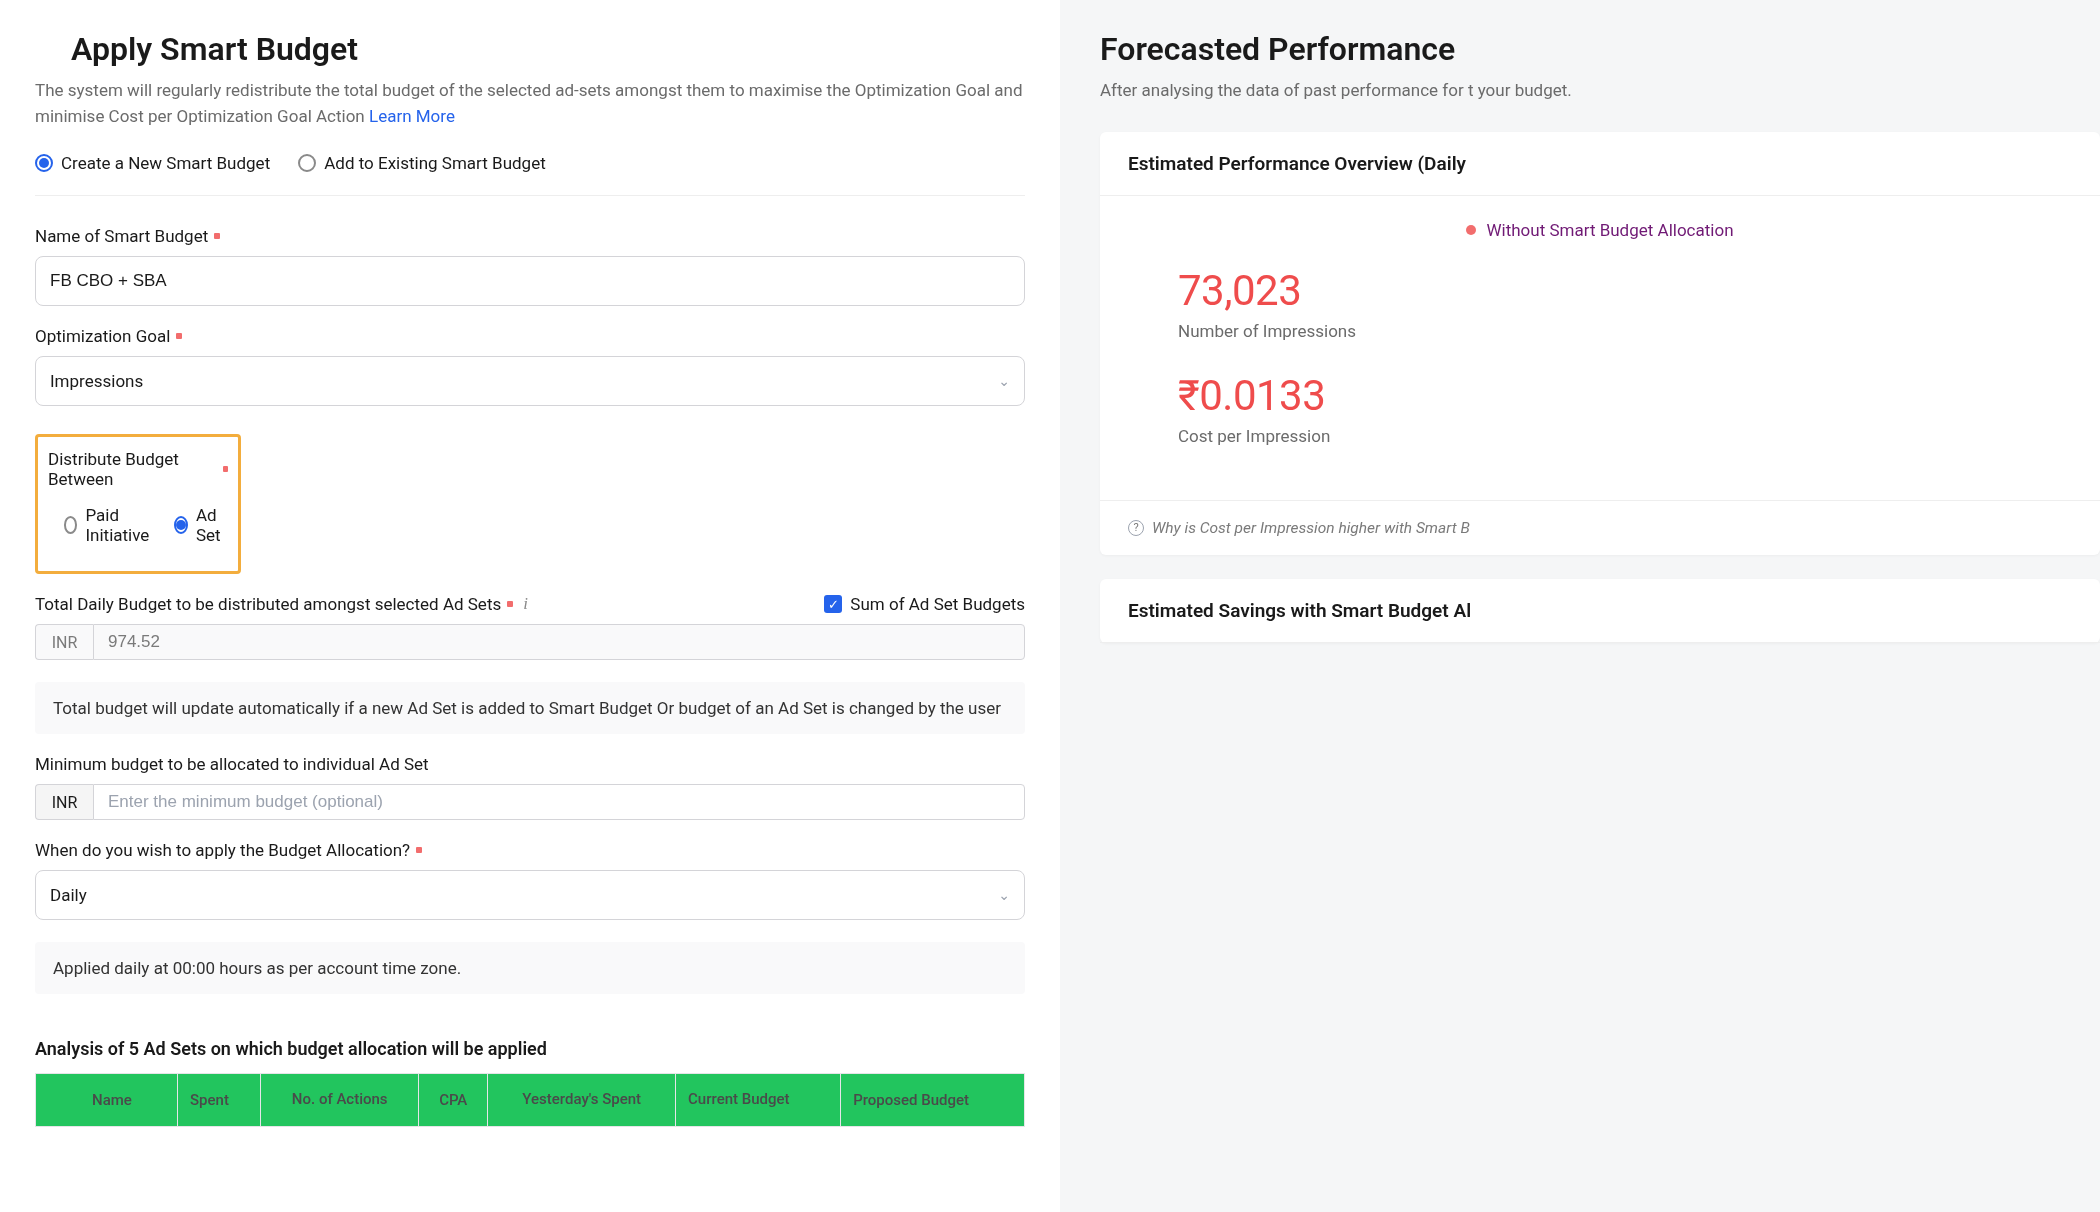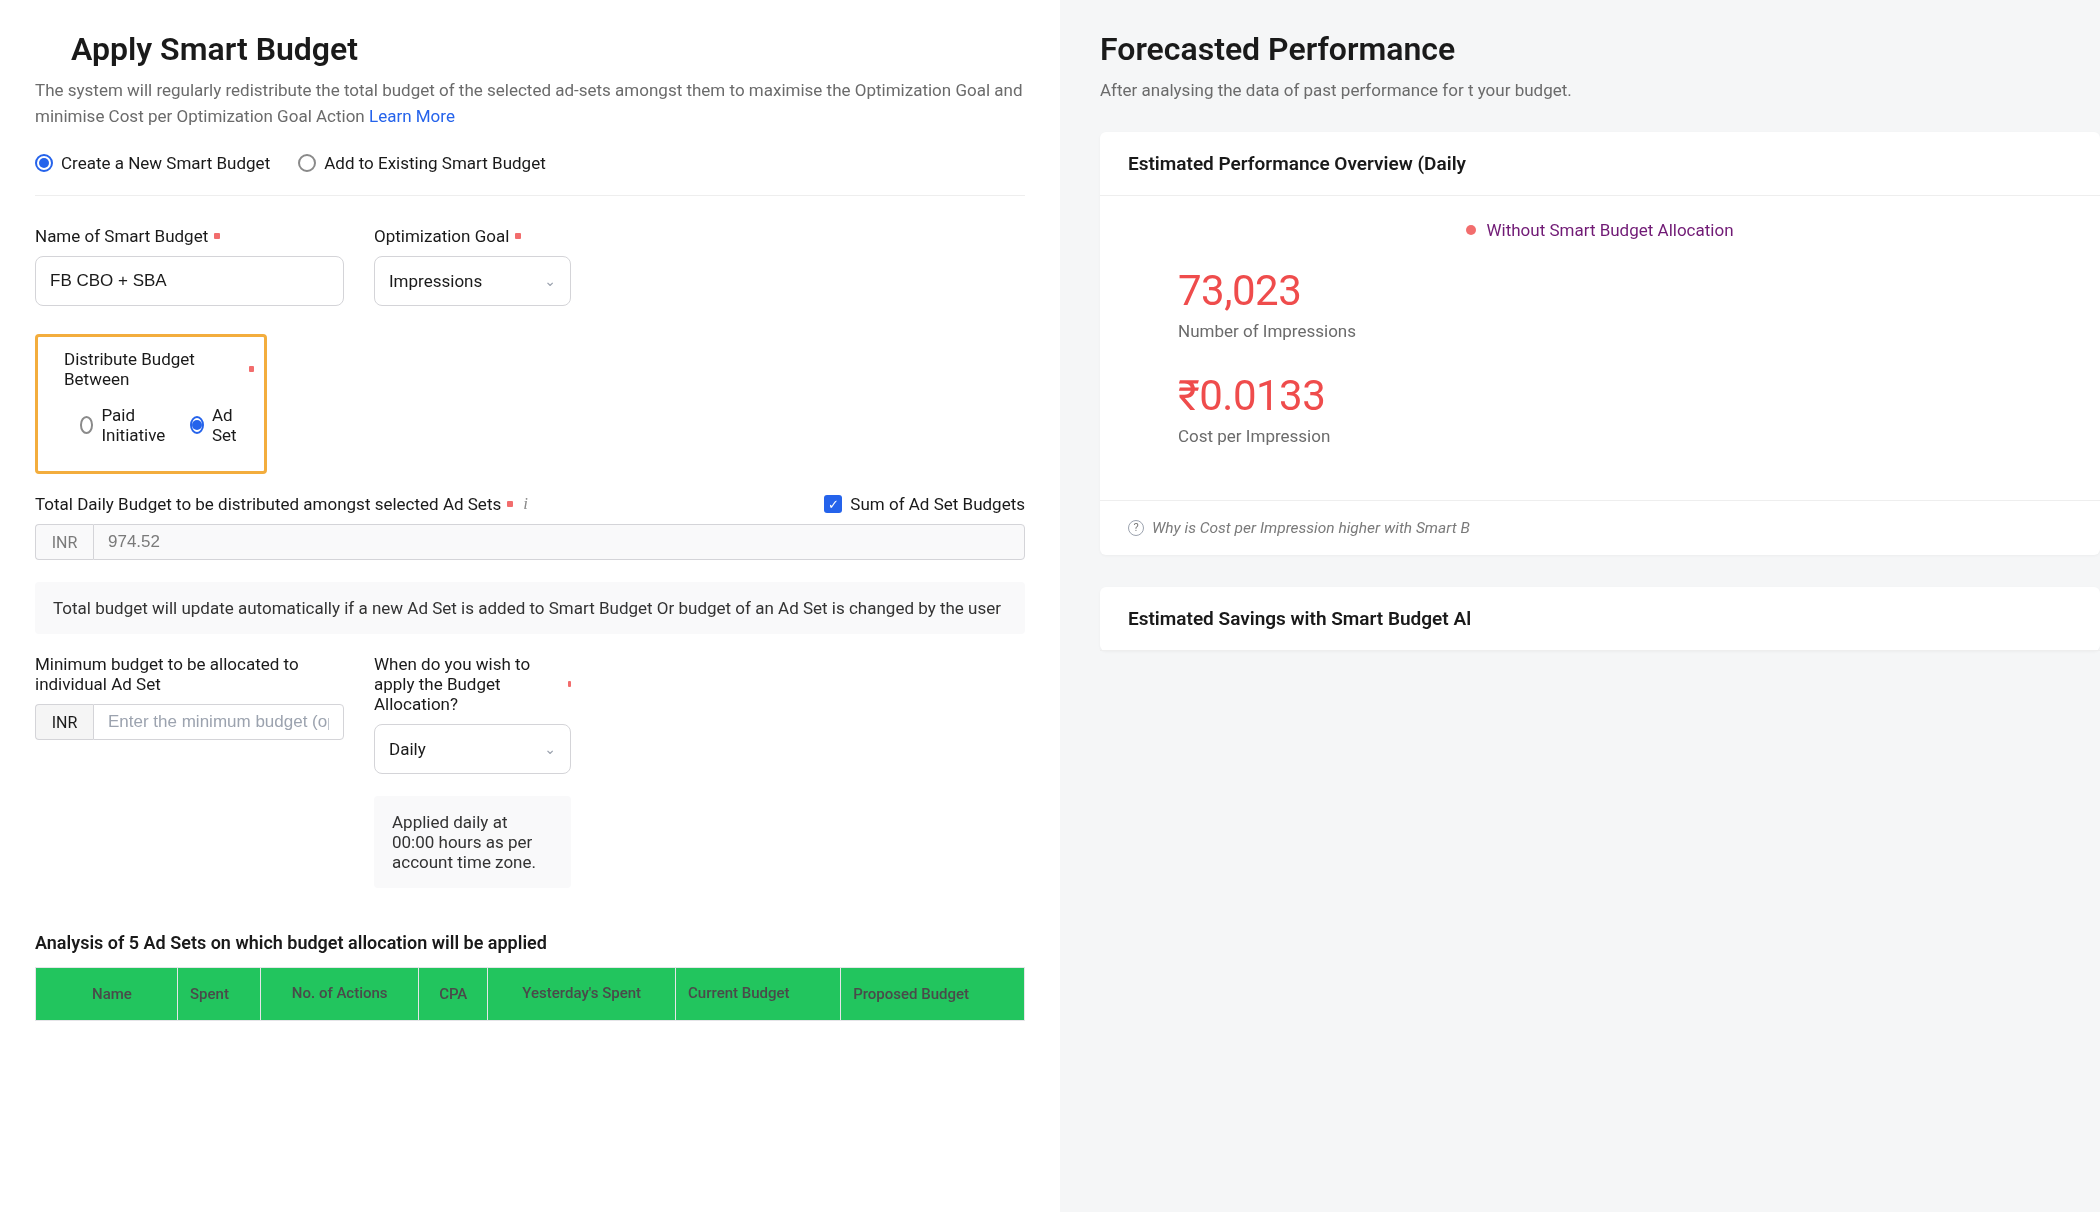--- a/index.html
+++ b/index.html
@@ -31,35 +31,35 @@
   .radio-opt { display: flex; align-items: center; gap: 8px; font-size: 17px; cursor: pointer; }
   .radio-circle {
     width: 18px; height: 18px; border-radius: 50%;
     border: 2px solid #8a8a8a; display: inline-flex; align-items: center; justify-content: center;
   }
   .radio-circle.selected { border-color: #2563eb; }
   .radio-circle.selected::after {
     content: ""; width: 10px; height: 10px; border-radius: 50%; background: #2563eb;
   }
 
-  .form-grid { display: grid; grid-template-columns: 1fr 1fr 1fr 1fr; gap: 20px 30px; margin-top: 30px; }
+  .form-grid { display: grid; grid-template-columns: 1fr; gap: 20px 30px; margin-top: 30px; }
   .form-field { display: flex; flex-direction: column; gap: 10px; }
   .field-label { font-size: 17px; color: #1a1a1a; display: flex; align-items: center; gap: 6px; }
   .req-dot { width: 6px; height: 6px; background: #f26d6d; border-radius: 1px; display: inline-block; }
 
   .text-input, .select-input {
     height: 50px; border: 1px solid #d4d4d8; border-radius: 8px; padding: 0 14px;
     font-size: 17px; color: #1a1a1a; background: #fff; width: 100%;
     display: flex; align-items: center; justify-content: space-between;
   }
   .select-input .chevron { color: #9ca3af; font-size: 14px; }
 
   .highlight-box {
-    border: 3px solid #f3ad3d; border-radius: 4px; padding: 12px 10px 10px 26px;
-    margin-top: 8px; display: inline-block; width: 232px;
+    border: 3px solid #f3ad3d; border-radius: 4px; padding: 12px 10px 10px 10px;
+    margin-top: 8px; display: inline-block; width: 206px;
   }
   .highlight-box .field-label { margin-bottom: 10px; }
   .highlight-box .radio-row { border: 0; margin: 16px; padding: 0; gap: 20px; }
 
   .full-row { grid-column: 1 / -1; }
   .budget-label-row { display: flex; justify-content: space-between; align-items: center; }
   .info-i { font-style: italic; font-family: serif; color: #8a8a8a; margin-left: 4px; }
 
   .checkbox-row { display: flex; align-items: center; gap: 8px; font-size: 17px; }
   .checkbox-sq {
@@ -93,21 +93,21 @@
     padding: 16px 12px; border: 1px solid #e5e5e8; background: #22c55e;
   }
   table.analysis th.center { text-align: center; }
   table.analysis th.indent { padding-left: 56px; }
   table.analysis th .multiline { line-height: 1.3; }
 
   
   h1.fp-title { font-size: 32px; font-weight: 600; margin-bottom: 10px; }
   .fp-sub { font-size: 17px; color: #6b6b6b; line-height: 1.5; margin-bottom: 28px; }
 
-  .card { background: #fff; border-radius: 6px; box-shadow: 0 1px 3px rgba(0,0,0,0.04); margin-bottom: 32px; }
+  .card { background: #fff; border-radius: 6px; box-shadow: 0 1px 3px rgba(0,0,0,0.04); margin-bottom: 24px; }
   .card-header { padding: 20px 28px; border-bottom: 1px solid #eee; font-size: 19px; font-weight: 600; }
   .card-body { padding: 24px 28px; }
 
   .legend-row { display: flex; align-items: center; gap: 10px; justify-content: center; margin-bottom: 26px; }
   .legend-dot { width: 10px; height: 10px; border-radius: 50%; background: #f26d6d; }
   .legend-text { font-size: 17px; color: #701a75; }
 
   .metric { margin-bottom: 30px; padding-left: 50px; }
   .metric-value { font-size: 42px; font-weight: 400; color: #ef4c4c; letter-spacing: -0.5px; }
   .metric-label { font-size: 17px; color: #6b6b6b; margin-top: 6px; }

